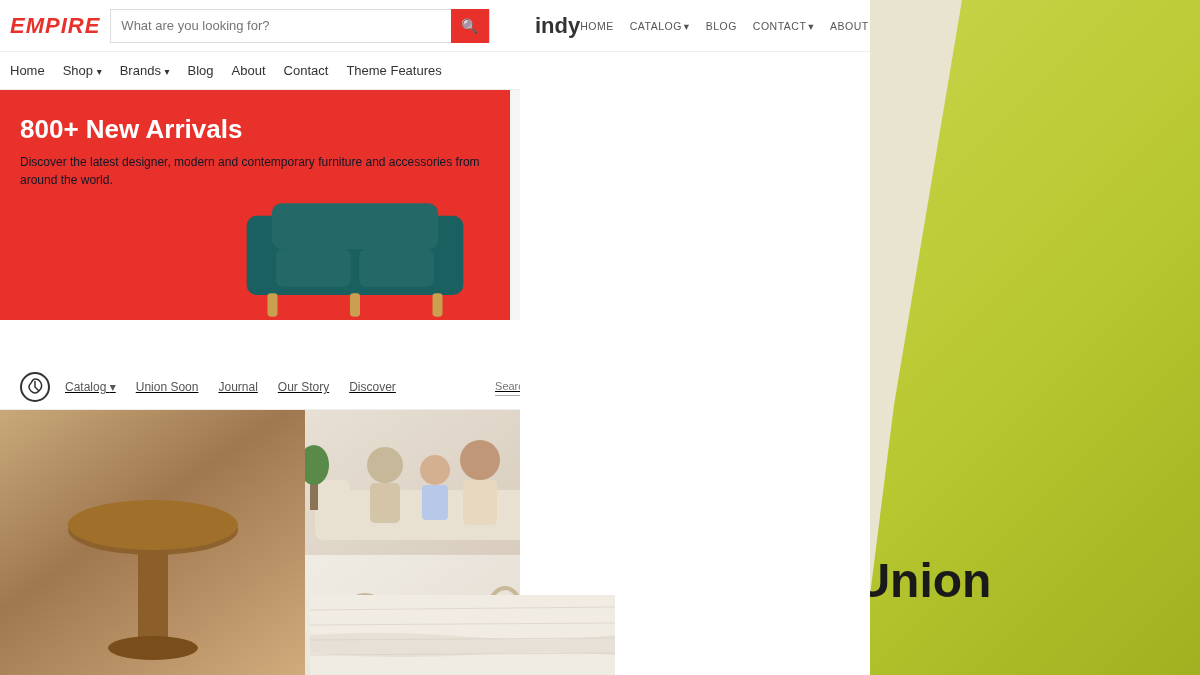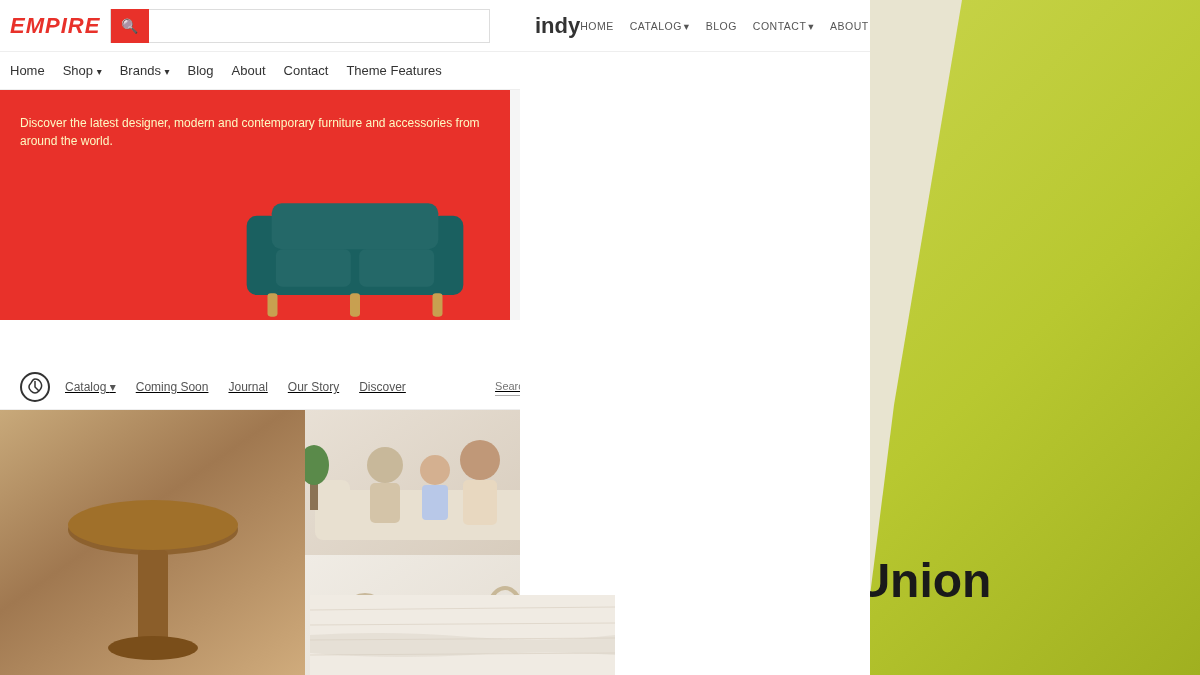--- a/index.html
+++ b/index.html
@@ -96,21 +96,21 @@
     }
     .empire-hero-title {
       font-size: 26px;
       font-weight: 800;
       color: #fff;
       margin-bottom: 8px;
       line-height: 1.2;
     }
     .empire-hero-sub {
       font-size: 12px;
-      color: #fef9c3;
+      color: #0f172a;
       margin-bottom: 16px;
       line-height: 1.5;
     }
     .empire-hero-btn {
       display: inline-block;
       background: #fff;
       color: #333;
       font-size: 12px;
       font-weight: 700;
       padding: 8px 16px;
@@ -414,39 +414,41 @@
     </div>
     <div class="pu-text">Pixel Union</div>
   </div>
 </div>
 
 <div class="empire-layer">
 
   <header class="empire-header">
     <div class="empire-logo">EMPIRE</div>
     <div class="empire-search-wrap">
+      <input class="empire-search-input" type="text" placeholder="What are you looking for?" style="">
       <button class="empire-search-btn">
         <span>🔍</span>
       </button>
     </div>
   </header>
 
   <nav class="empire-nav">
     <a>Home</a>
     <a>Shop <span class="arrow-down">▾</span></a>
     <a>Brands <span class="arrow-down">▾</span></a>
     <a>Blog</a>
     <a>About</a>
     <a>Contact</a>
     <a>Theme Features</a>
   </nav>
 
   <div class="empire-hero">
 
     <div class="empire-hero-main">
+      <h1 class="empire-hero-title">800+ New Arrivals</h1>
       <p class="empire-hero-sub">Discover the latest designer, modern and contemporary furniture and accessories from around the world.</p>
 
       <svg class="sofa-img" viewBox="0 0 300 180">
 
         <rect x="40" y="70" width="220" height="80" rx="15" fill="#1a6060"></rect>
 
         <rect x="20" y="55" width="40" height="95" rx="12" fill="#1a6060"></rect>
 
         <rect x="240" y="55" width="40" height="95" rx="12" fill="#1a6060"></rect>
 
@@ -486,21 +488,21 @@
   <div class="cascade-layer">
     <div class="cascade-header">
       <div class="cascade-logo">
         <svg width="20" height="20" viewBox="0 0 20 20">
           <path d="M10 2 Q14 2 16 6 Q18 10 14 14 Q10 18 6 14 Q2 10 6 6 Q8 2 10 2Z" fill="none" stroke="#333" stroke-width="1.5"></path>
           <path d="M10 4 L10 10 L14 14" fill="none" stroke="#333" stroke-width="1.5"></path>
         </svg>
       </div>
       <nav class="cascade-nav">
         <a>Catalog <span>▾</span></a>
-        <a>Coming Soon</a>
+        <a>Union Soon</a>
         <a>Journal</a>
         <a>Our Story</a>
         <a>Discover</a>
       </nav>
       <div class="cascade-search">
         <input type="text" class="cascade-search-input" placeholder="Search" style="">
         <span style="font-size:12px;cursor:pointer;">🔍</span>
       </div>
     </div>
 

